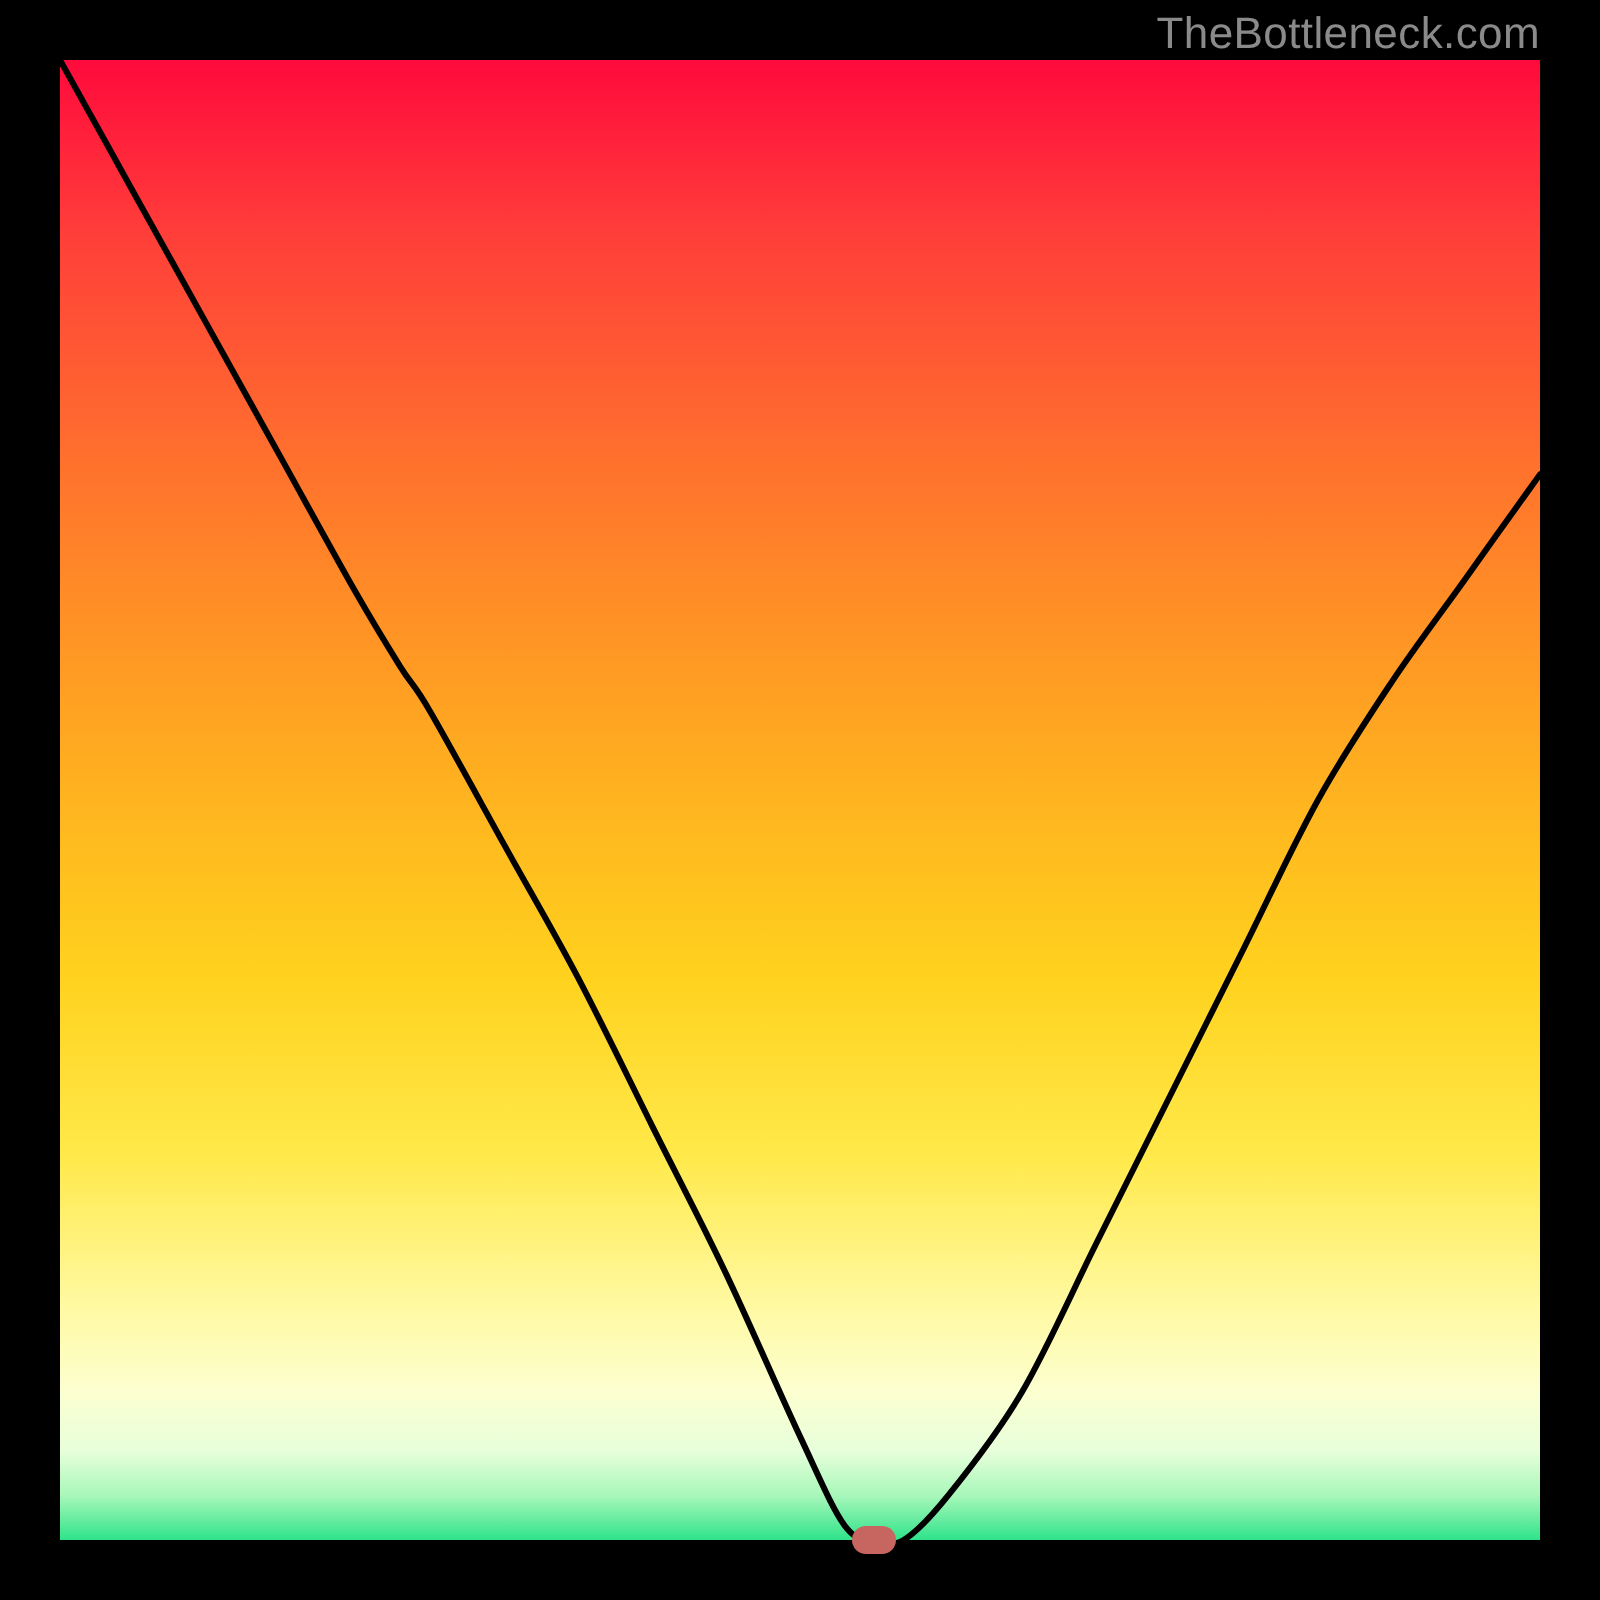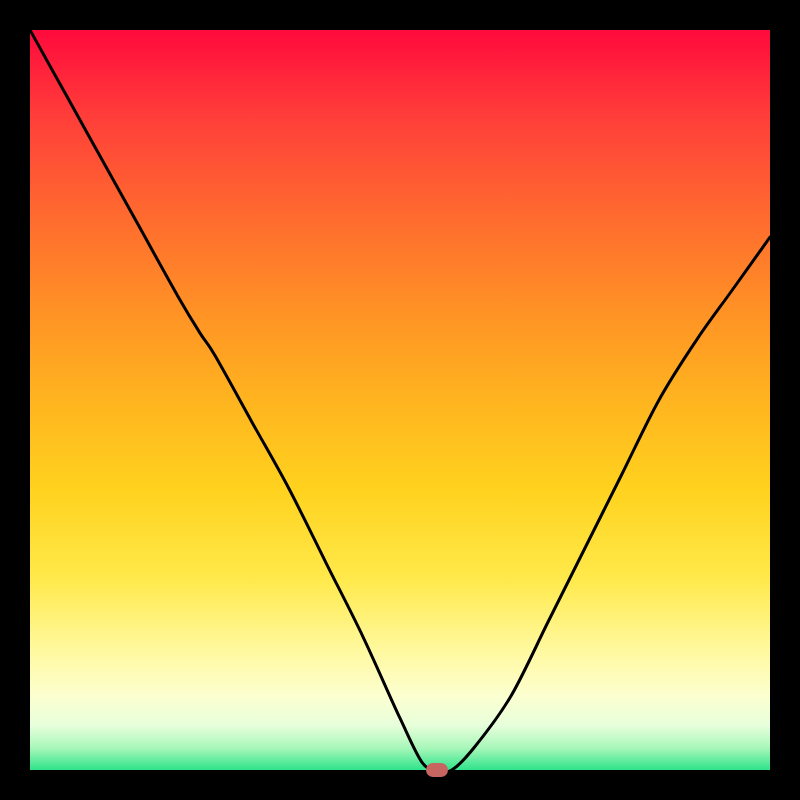--- a/index.html
+++ b/index.html
@@ -62,20 +62,21 @@
     height: 14px;
     border-radius: 8px;
     background: #c76661;
     transform: translate(-50%, -50%);
   }
 </style>
 </head>
 <body>
 <div class="frame">
 
+  <div class="watermark">TheBottleneck.com</div>
 
   <div class="plot-area">
     <svg class="curve" viewBox="0 0 740 740" preserveAspectRatio="none">
       <path id="curve-path" d="M 0.0 0.0 C 6.2 11.1 24.7 44.4 37.0 66.6 C 49.3 88.8 61.7 111.0 74.0 133.2 C 86.3 155.4 98.7 177.6 111.0 199.8 C 123.3 222.0 138.1 249.1 148.0 266.4 C 157.9 283.7 164.0 293.5 170.2 303.4 C 176.4 313.3 176.4 310.8 185.0 325.6 C 193.6 340.4 209.7 370.0 222.0 392.2 C 234.3 414.4 246.7 435.4 259.0 458.8 C 271.3 482.2 283.7 508.1 296.0 532.8 C 308.3 557.5 320.7 580.9 333.0 606.8 C 345.3 632.7 360.1 667.2 370.0 688.2 C 379.9 709.2 386.0 724.0 392.2 732.6 C 398.4 741.2 402.1 738.8 407.0 740.0 C 411.9 741.2 415.6 743.7 421.8 740.0 C 428.0 736.3 434.1 730.1 444.0 717.8 C 453.9 705.5 468.7 687.0 481.0 666.0 C 493.3 645.0 505.7 616.7 518.0 592.0 C 530.3 567.3 542.7 542.7 555.0 518.0 C 567.3 493.3 579.7 468.7 592.0 444.0 C 604.3 419.3 616.7 392.2 629.0 370.0 C 641.3 347.8 653.7 329.3 666.0 310.8 C 678.3 292.3 690.7 276.3 703.0 259.0 C 715.3 241.7 733.8 215.8 740.0 207.2" fill="none" stroke="#000000" stroke-width="3" stroke-linejoin="round" stroke-linecap="round"></path>
     </svg>
     <div id="marker" class="marker" style="left: 407px; top: 740px; background: rgb(199, 102, 97);"></div>
   </div>
 </div>
 
 </body></html>

